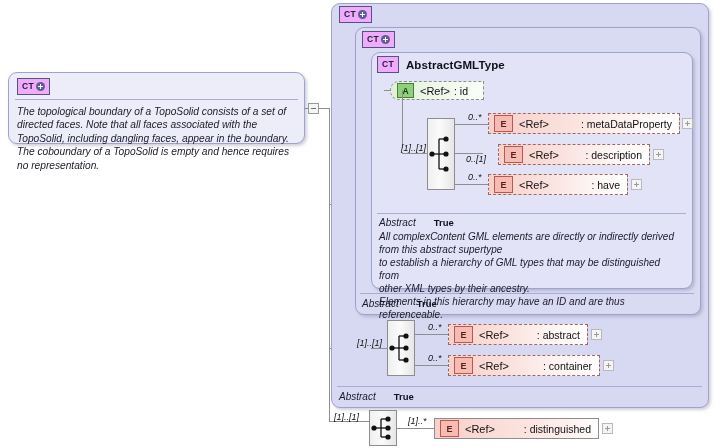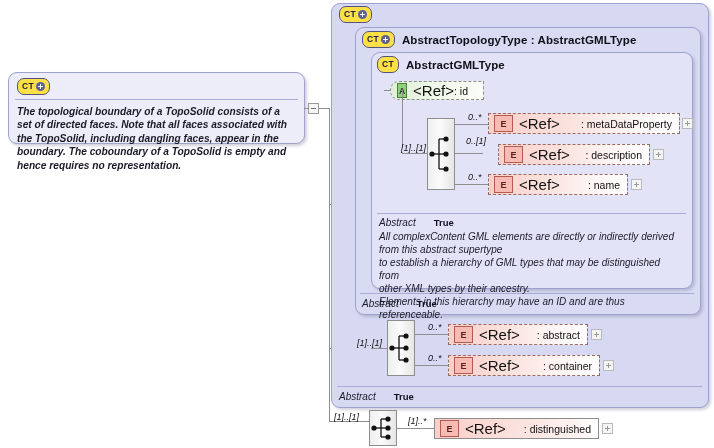--- a/index.html
+++ b/index.html
@@ -20,43 +20,43 @@
 
   .ct-header{
     position:absolute;display:flex;align-items:center;gap:7px;
     white-space:nowrap;
   }
   .ct-title{font-weight:bold;font-size:11.5px;color:#10101a;letter-spacing:.1px;}
 
   
   .badge{
     display:inline-flex;align-items:center;justify-content:center;
-    height:15px;padding:0 4px;border:1px solid #53537e;border-radius:7px;
-    background:#fde047;font-size:8.5px;font-weight:bold;color:#20203a;
+    height:15px;padding:0 4px;border:1px solid #53537e;border-radius:0;
+    background:#f0abfc;font-size:8.5px;font-weight:bold;color:#20203a;
     letter-spacing:.3px;line-height:1;
   }
   .badge .plusdot{
     display:inline-block;width:9px;height:9px;margin-left:2px;border-radius:50%;
     background:#5b5f96;position:relative;
   }
   .badge .plusdot::before,.badge .plusdot::after{
     content:"";position:absolute;background:#fff;
   }
   .badge .plusdot::before{left:2px;top:4px;width:5px;height:1px;}
   .badge .plusdot::after{left:4px;top:2px;width:1px;height:5px;}
 
   
   .doccard{
     position:absolute;background:#ecedf8;border:1px solid #9ea2cf;border-radius:9px;
     box-shadow:2px 2px 3px rgba(120,120,150,.35);box-sizing:border-box;
   }
   .doccard .hdr{display:flex;align-items:center;gap:7px;padding:5px 8px 4px 8px;}
   .doccard .rule{height:1px;background:#a9acd4;margin:0 6px;}
   .doccard .doctext{
-    padding:5px 9px 7px 8px;font-style:italic;font-size:10.2px;line-height:1.32;color:#1a1a28;font-weight:bold;
+    padding:5px 9px 7px 8px;font-style:italic;font-size:10.2px;line-height:1.32;color:#1a1a28;
   }
 
   
   .abs-row{position:absolute;display:flex;align-items:center;gap:18px;white-space:nowrap;}
   .abs-row .k{font-style:italic;font-size:10px;color:#1b1b2b;}
   .abs-row .v{font-size:9.5px;font-weight:bold;color:#101020;}
   .hrule{position:absolute;height:1px;background:#a9acd4;}
 
   .ann{
     position:absolute;font-style:italic;font-size:10px;line-height:1.3;color:#1a1a28;
@@ -77,21 +77,21 @@
     background:linear-gradient(to right,#f9cfc9 0%,#fae2de 42%,#fdf4f2 72%,#ffffff 100%);
     border:1px dashed #9a6a66;height:21px;padding-left:5px;white-space:nowrap;
   }
   .elbox.required{border-style:solid;border-color:#8d8d8d;
     background:linear-gradient(to right,#f9cfc9 0%,#fbe3df 55%,#fdf3f1 85%,#ffffff 100%);}
   .ebadge{
     display:inline-flex;align-items:center;justify-content:center;
     width:17px;height:15px;border:1px solid #b35a52;background:#f6bcb4;
     font-size:9px;font-weight:bold;color:#5d1f1a;margin-right:6px;
   }
-  .eref{font-size:15px;color:#111;}
+  .eref{font-size:11px;color:#111;}
   .ename{font-size:10.5px;color:#111;margin-left:auto;padding-right:7px;}
 
   
   .attrbox{
     position:absolute;box-sizing:border-box;display:flex;align-items:center;
     height:19px;padding-left:6px;padding-right:8px;white-space:nowrap;
     background:linear-gradient(to right,#dff0d8 0%,#eef7e8 45%,#fafdf7 100%);
     border:1px dashed #8c8c8c;border-radius:9px 0 0 9px;
   }
   .abadge{
@@ -167,21 +167,20 @@
   <span class="v">True</span>
 </div>
 
 <div class="ctbox lvl2 ct-shadow" style="left:355px;top:27px;width:346px;height:288px;">
 </div>
 <div class="ct-header" style="left:362px;top:31px;">
   <span class="badge">
     <span>CT</span>
       <span class="plusdot"></span>
   </span>
-  <span class="ct-title">AbstractTopologyType : AbstractGMLType</span>
 </div>
 <div class="hrule" style="left:360px;top:293px;width:334px;"></div>
 <div class="abs-row" style="left:362px;top:298px;">
   <span class="k">Abstract</span>
   <span class="v">True</span>
 </div>
 
 <div class="ctbox lvl3 ct-shadow" style="left:371px;top:52px;width:322px;height:237px;">
 </div>
 <div class="ct-header" style="left:377px;top:56px;">
@@ -228,34 +227,34 @@
 <div class="ln lnh" style="left:455px;top:124px;width:33px;"></div>
 <div class="occ" style="left:468px;top:112px;">0..*</div>
 <div class="elbox" style="left:488px;top:113px;width:192px;">
   <span class="ebadge">E</span>
   <span class="eref">&lt;Ref&gt;</span>
   <span class="ename">: metaDataProperty</span>
 </div>
 <div class="expander" style="left:682px;top:118px;"></div>
 
 <div class="ln lnh" style="left:455px;top:153px;width:28px;"></div>
-<div class="occ" style="left:466px;top:136px;">0..[1]</div>
+<div class="occ" style="left:466px;top:154px;">0..[1]</div>
 <div class="elbox" style="left:498px;top:144px;width:152px;">
   <span class="ebadge">E</span>
   <span class="eref">&lt;Ref&gt;</span>
   <span class="ename">: description</span>
 </div>
 <div class="expander" style="left:653px;top:149px;"></div>
 
 <div class="ln lnh" style="left:455px;top:184px;width:33px;"></div>
 <div class="occ" style="left:468px;top:172px;">0..*</div>
 <div class="elbox" style="left:488px;top:174px;width:140px;">
   <span class="ebadge">E</span>
   <span class="eref">&lt;Ref&gt;</span>
-  <span class="ename">: name</span>
+  <span class="ename">: have</span>
 </div>
 <div class="expander" style="left:631px;top:179px;"></div>
 
 <div class="ln lnv" style="left:384px;top:348px;height:0px;"></div>
 <div class="ln lnh" style="left:371px;top:348px;width:16px;"></div>
 <div class="card" style="left:357px;top:338px;">[1]..[1]</div>
 
 <div class="compositor" style="left:387px;top:320px;width:28px;height:56px;">
   <svg width="26" height="54" viewBox="0 0 26 54">
     <circle cx="4" cy="27" r="2.6" fill="#111"></circle>

